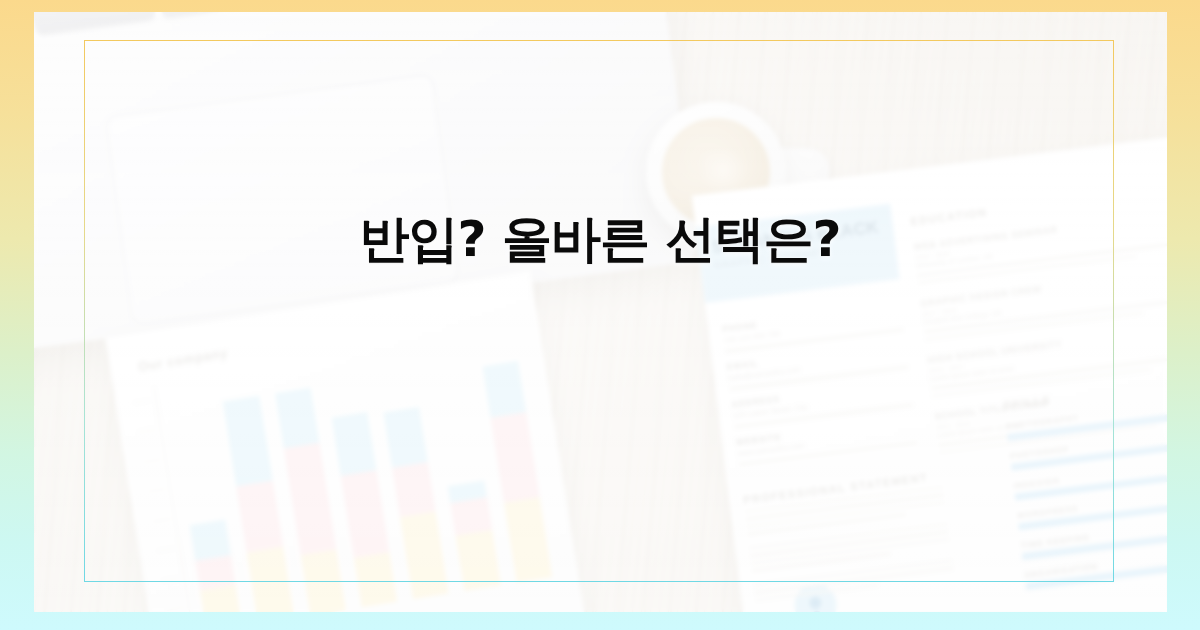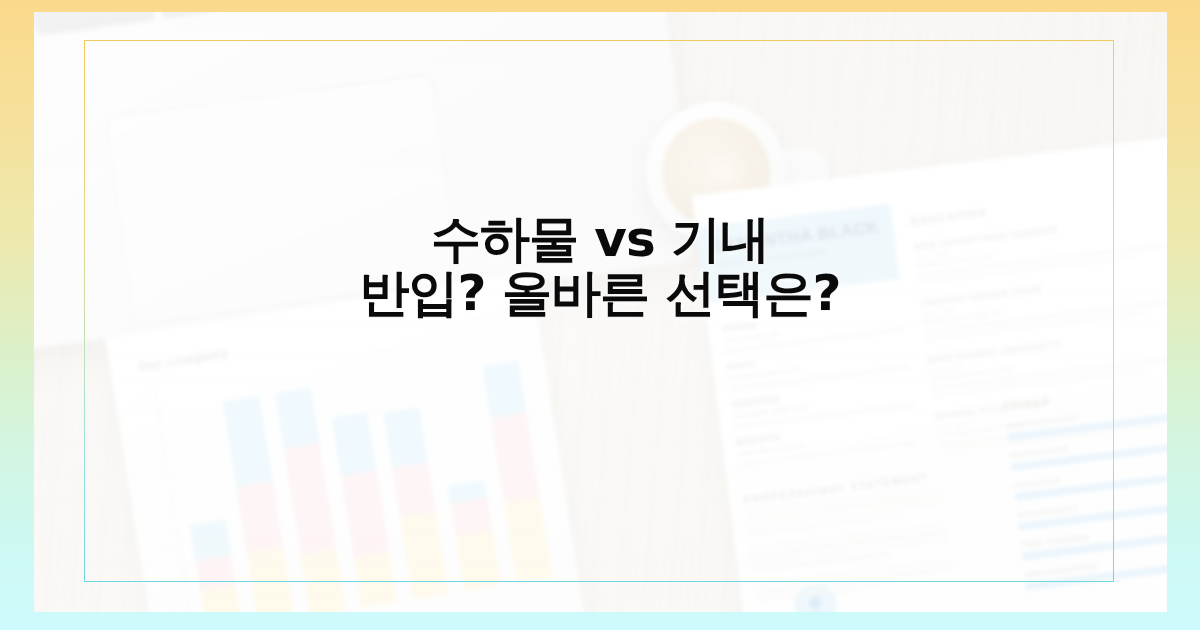--- a/index.html
+++ b/index.html
@@ -476,17 +476,16 @@
 
     </div>
 
     <div id="photo-blur-veil"></div>
     <div id="photo-wash"></div>
   </div>
 
   <div id="inner-line"></div>
 
   <div id="title-block">
-    <div class="title-line">수하물 vs 기내</div>
     <div class="title-line">반입? 올바른 선택은?</div>
   </div>
 
 </div>
 
 </body></html>

